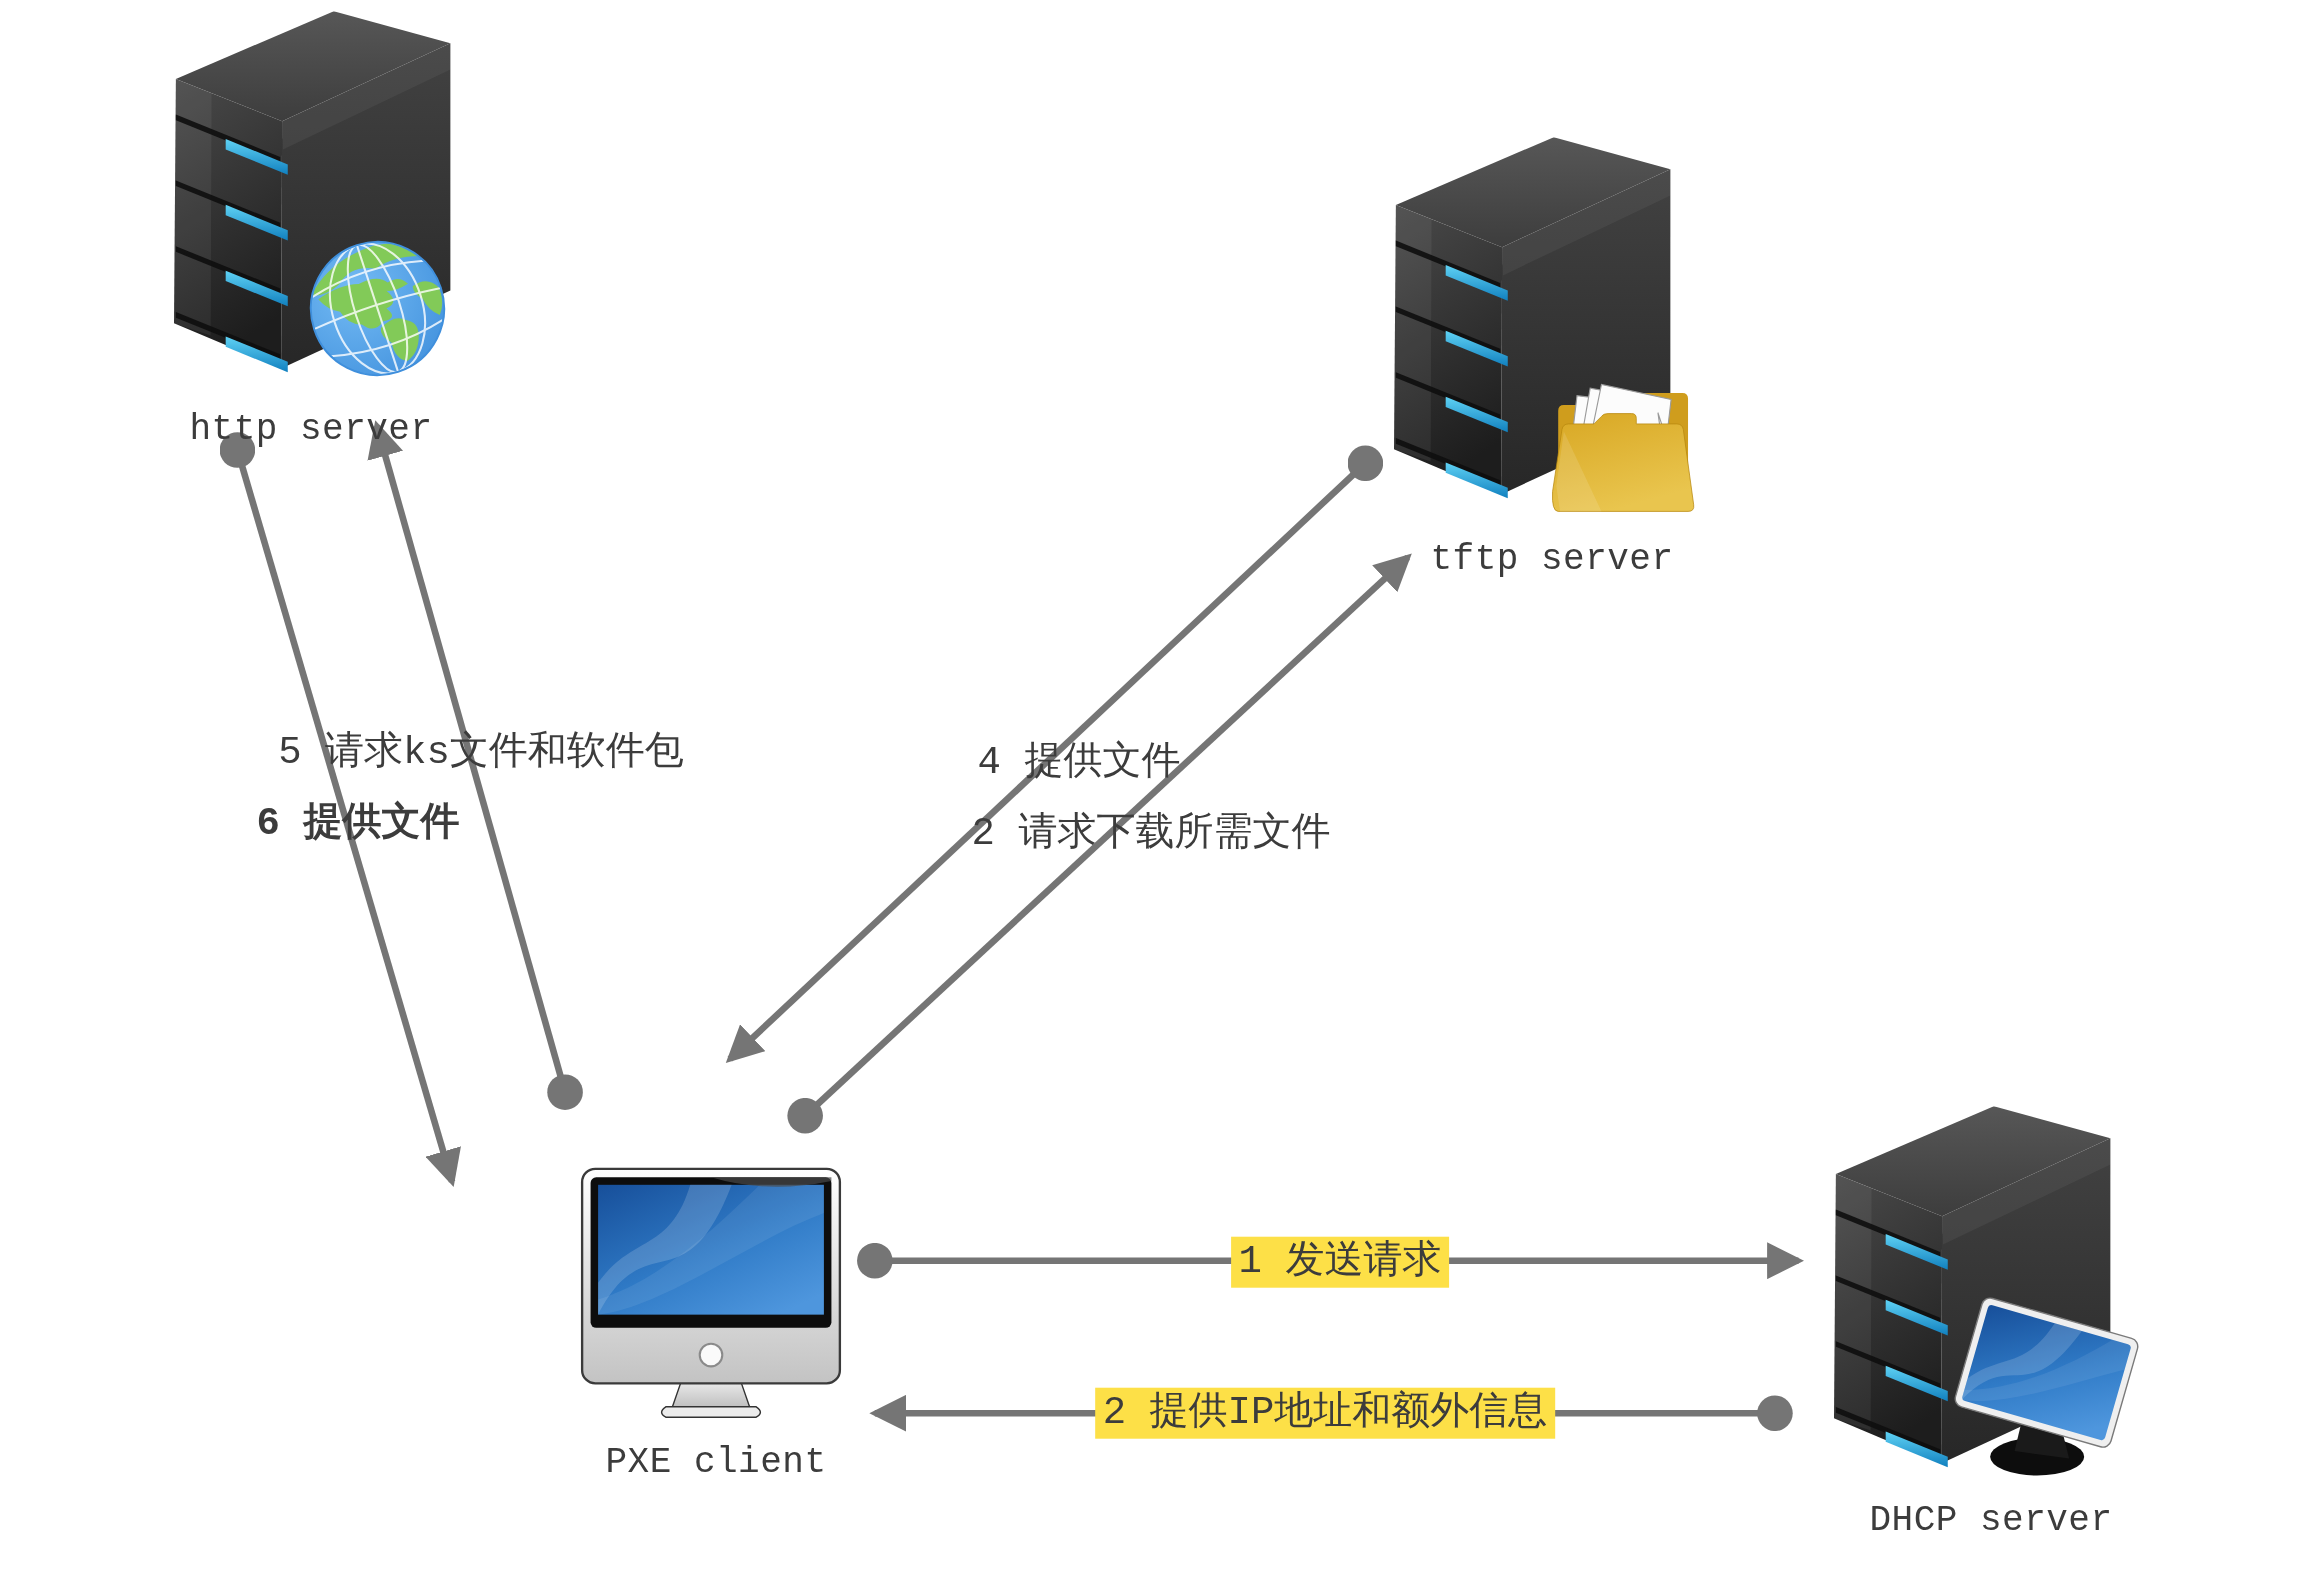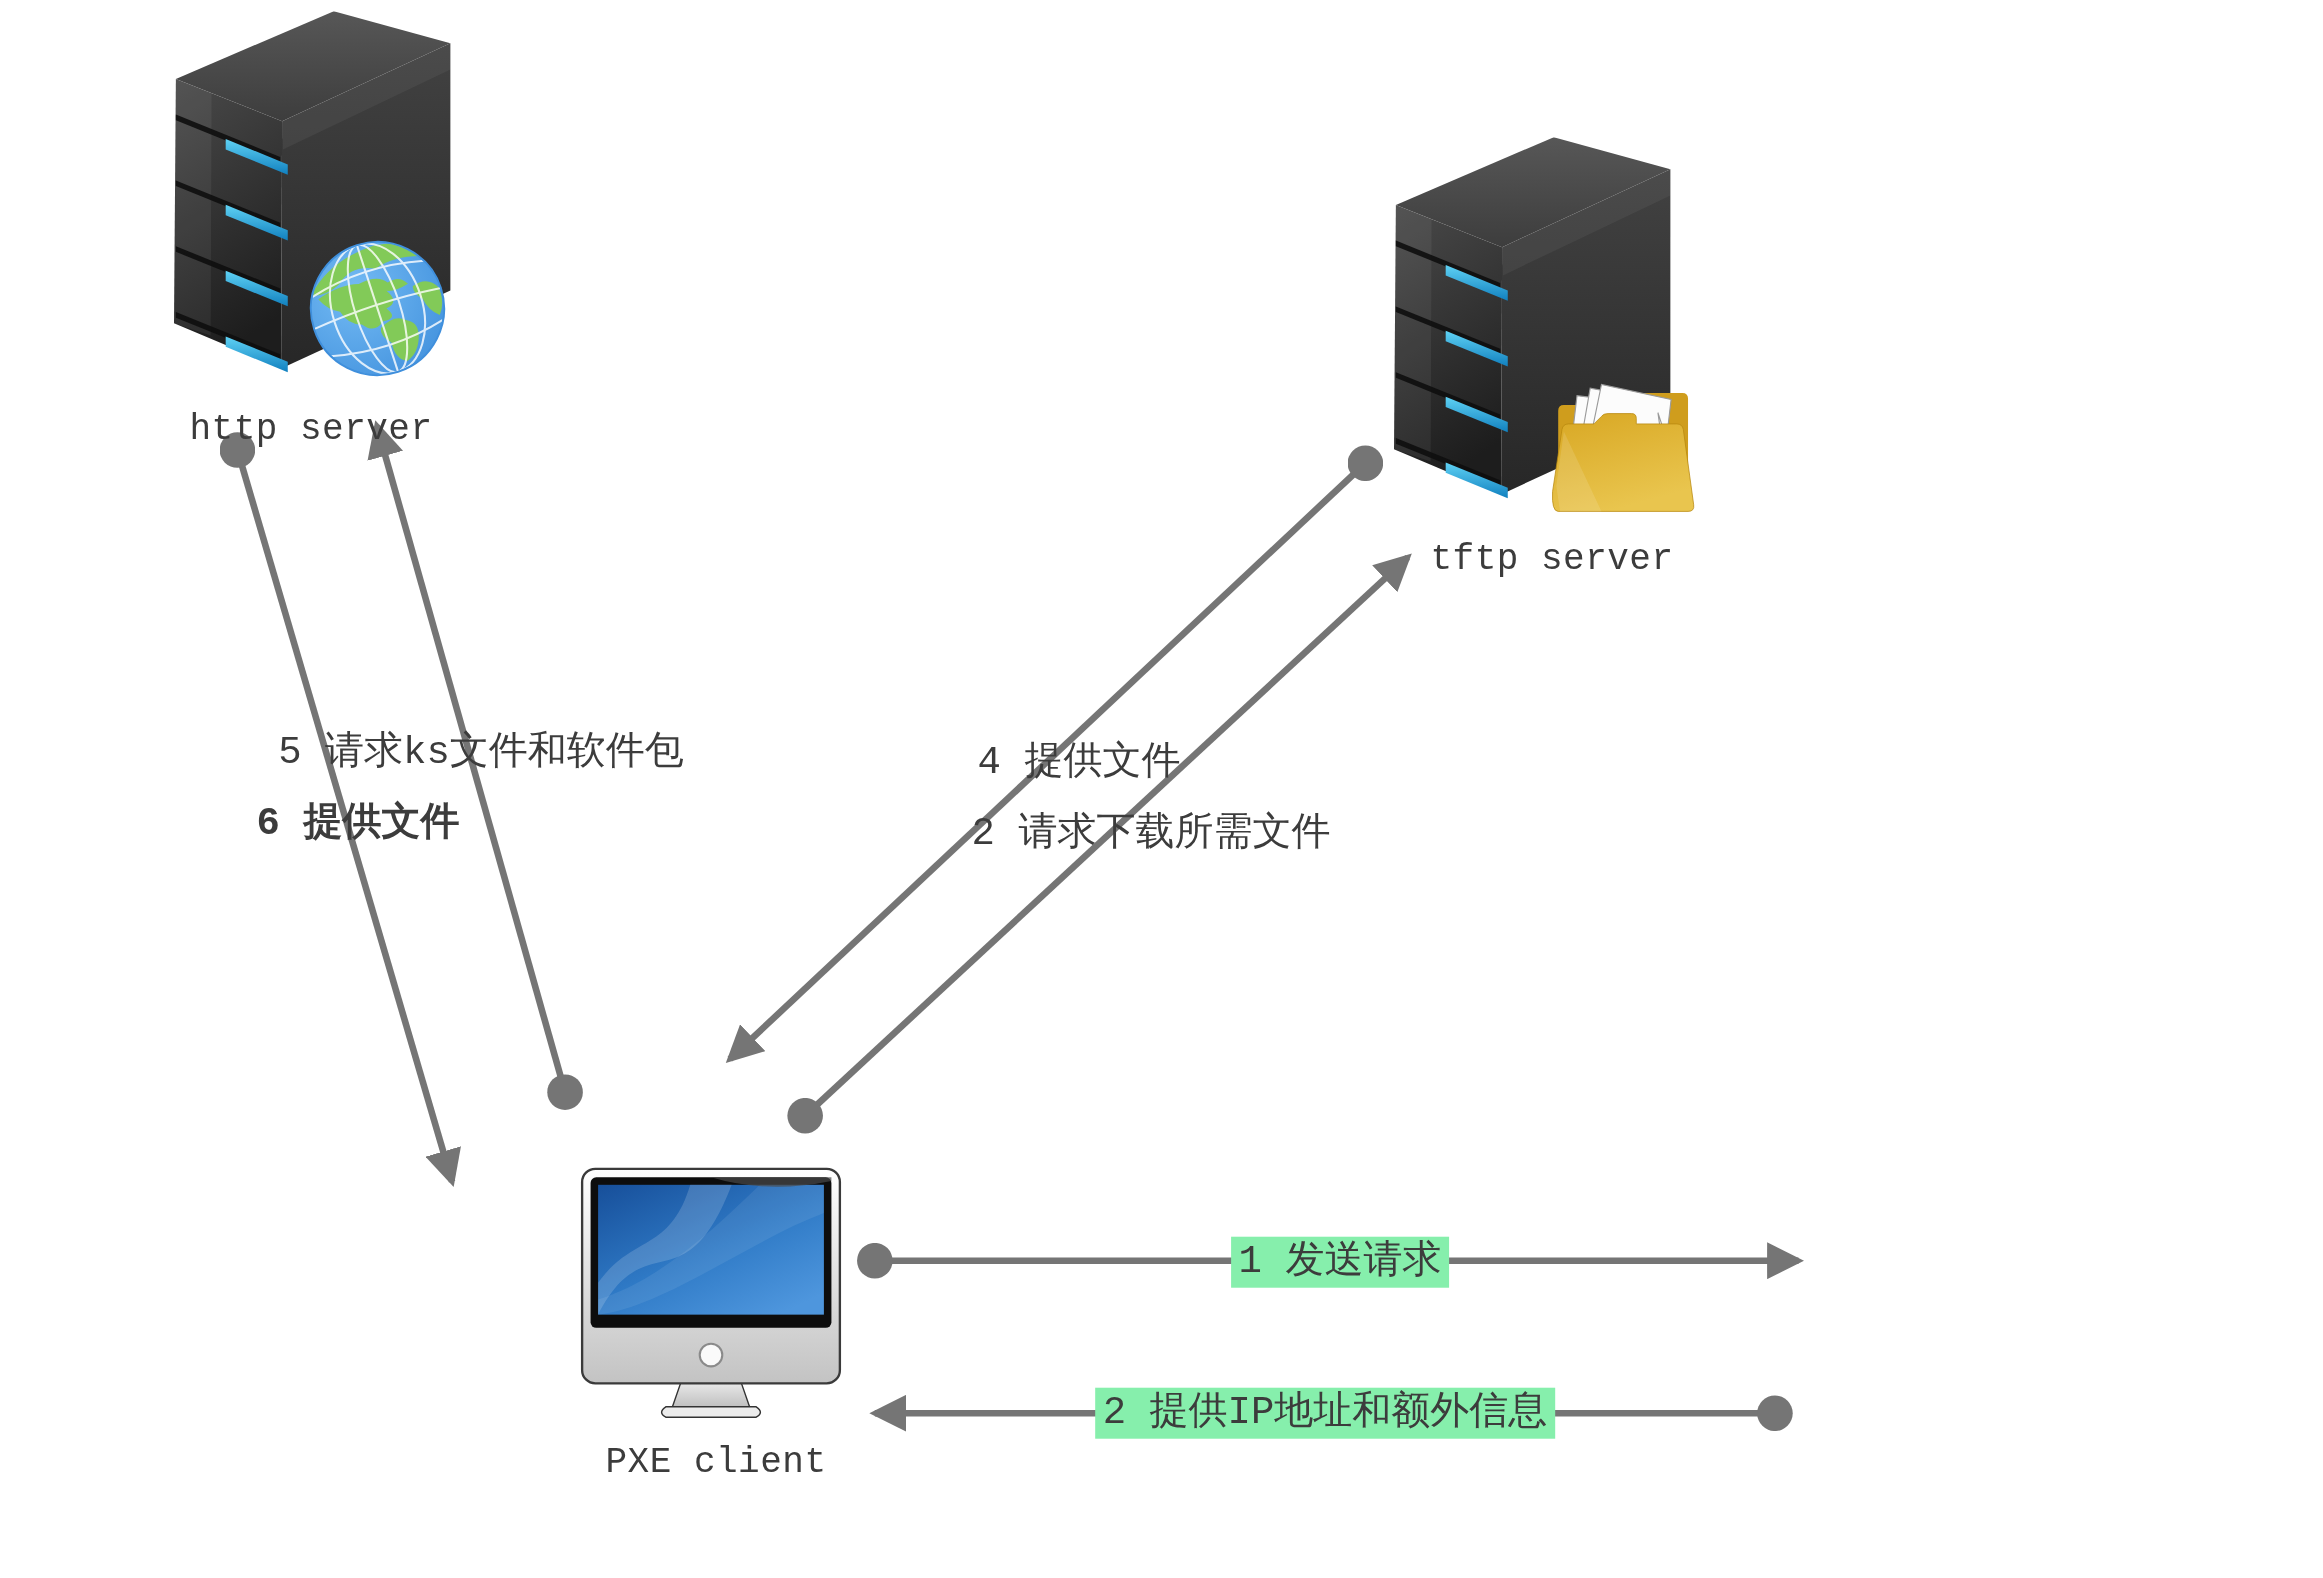--- a/index.html
+++ b/index.html
@@ -18,21 +18,21 @@
     font-size:36px;line-height:1.1;
     color:#3c3c3c;white-space:pre;
     letter-spacing:0.5px;
   }
   .conn-label{
     position:absolute;
     transform:translate(-50%,-50%);
     font-size:39px;line-height:1.2;
     color:#3c3c3c;white-space:pre;
   }
-  .conn-label.on-line{background:#86efac;padding:1.9px 7.5px;}
+  .conn-label.on-line{background:#fde047;padding:1.9px 7.5px;}
   .overlay{position:absolute;}
   svg{display:block;overflow:visible;}
 </style>
 </head>
 <body>
 
 <div id="canvas">
 
   <svg width="0" height="0" class="layer" aria-hidden="true">
     <defs>
@@ -177,15 +177,31 @@
       <rect x="12" y="12" width="256" height="160" rx="6" fill="#0d0d0d"></rect>
       <rect x="20" y="20" width="240" height="138" fill="url(#gradScreenBlue)"></rect>
       <path d="M20,158 C70,60 112,150 162,20 L118,20 C96,92 58,72 20,124 Z" fill="#ffffff" opacity="0.16"></path>
       <path d="M20,142 C90,120 150,60 192,20 L260,20 L260,50 C180,80 90,150 20,158 Z" fill="#ffffff" opacity="0.08"></path>
       <path d="M140,12 L268,12 L268,16 Q200,30 140,12 Z" fill="#4a4a4a" opacity="0.7"></path>
       <circle cx="140" cy="201" r="12" fill="#fafafa" stroke="#8a8a8a" stroke-width="2.2"></circle>
     </svg>
     <div class="node-label" style="left:137px;top:277px;">PXE client</div>
   </div>
 
+  <div class="node" style="left:1834px;top:1106px;width:282px;height:367px;">
+    <svg width="282" height="367" viewBox="0 0 300 390">
+      <use href="#server-tower" xlink:href="#server-tower"></use>
+    </svg>
+    <svg class="overlay" style="left:143px;top:185px;" width="188" height="198" viewBox="0 0 200 210">
+      <ellipse cx="64" cy="176" rx="50" ry="20" fill="#0d0d0d"></ellipse>
+      <polygon points="50,128 88,138 98,178 40,170" fill="#1a1a1a"></polygon>
+      <g transform="rotate(16 10 12)">
+        <rect x="6" y="6" width="172" height="120" rx="9" fill="#efefef" stroke="#7a7a7a" stroke-width="1.5"></rect>
+        <rect x="13" y="13" width="158" height="106" rx="4" fill="url(#gradScreenBlue)"></rect>
+        <path d="M13,119 C50,50 80,110 116,13 L86,13 C68,70 40,60 13,95 Z" fill="#ffffff" opacity="0.16"></path>
+        <path d="M13,108 C70,92 120,45 150,13 L171,13 L171,40 C120,70 60,112 13,119 Z" fill="#ffffff" opacity="0.08"></path>
+      </g>
+    </svg>
+    <div class="node-label" style="left:157px;top:395px;">DHCP server</div>
+  </div>
 
 </div>
 
 
 </body></html>

